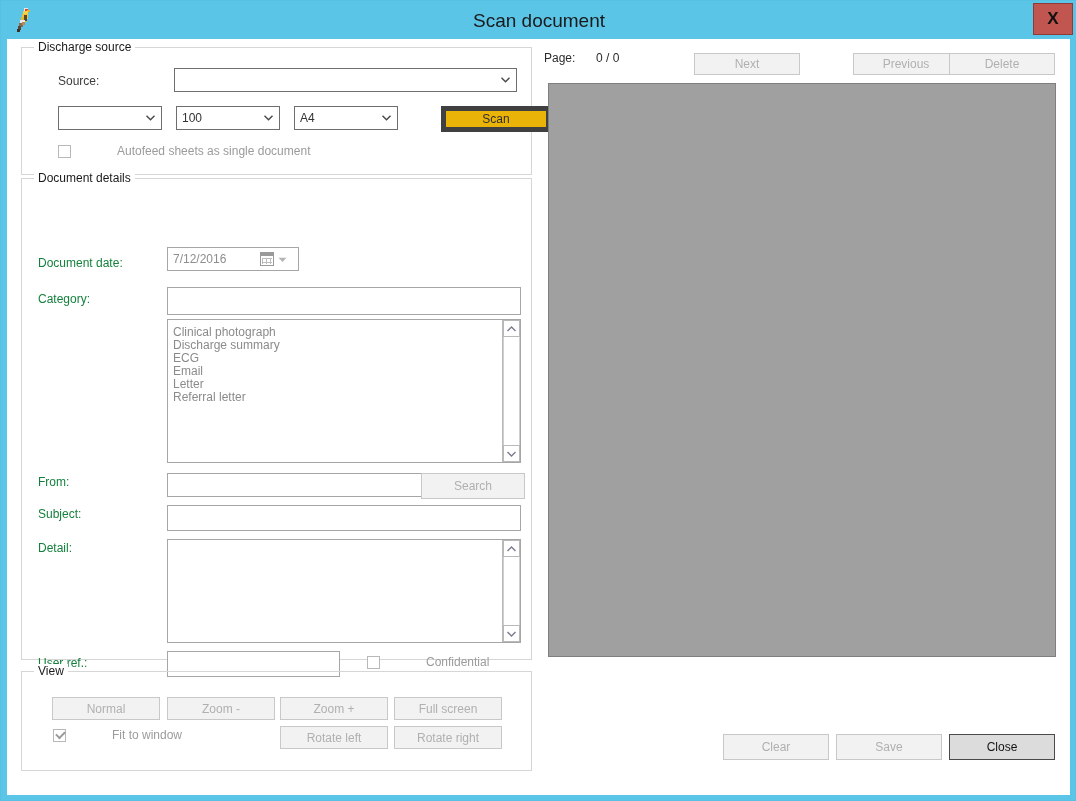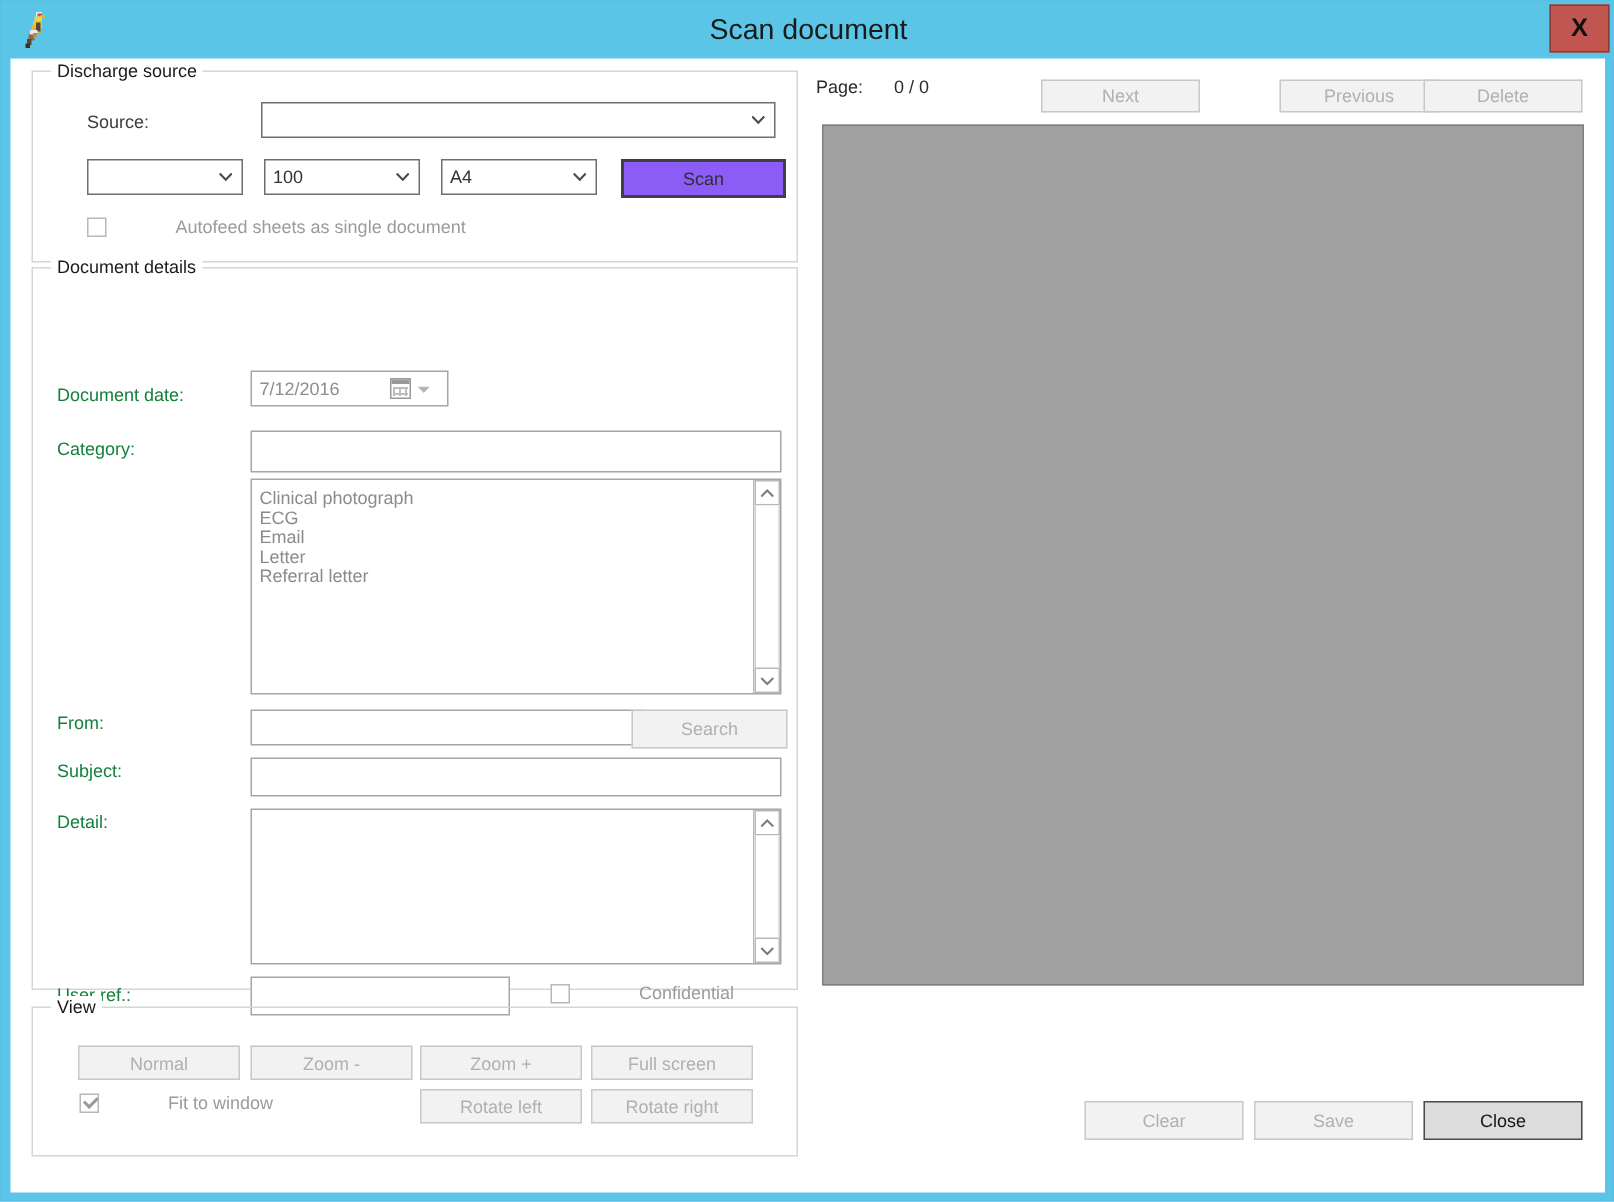--- a/index.html
+++ b/index.html
@@ -140,23 +140,24 @@
     font-size: 12px;
     color: #b0b0b0;
     text-align: center;
     cursor: pointer;
     display: flex;
     align-items: center;
     justify-content: center;
     user-select: none;
   }
   .button.primary {
-    background: #8b5cf6;
-    border: 2px solid #404040;
+    background: #eab308;
+    border: 5px solid #404040;
     color: #2f2f2f;
+    margin-left: 27px;
   }
   .button.default {
     background: #dcdcdc;
     border: 1px solid #4a4a4a;
     color: #141414;
   }
 
   .checkbox {
     position: absolute;
     display: flex;
@@ -388,20 +389,21 @@
       </div>
 
       <div class="label disabled" style="left:16px; top:113px;">Category:</div>
       <div class="textbox disabled" style="left:145px; top:108px; width:354px; height:28px;">
         <span></span>
       </div>
 
       <div class="listbox" style="left:145px; top:140px; width:354px; height:144px;">
         <div class="items">
           <div class="li">Clinical photograph</div>
+          <div class="li">Discharge summary</div>
           <div class="li">ECG</div>
           <div class="li">Email</div>
           <div class="li">Letter</div>
           <div class="li">Referral letter</div>
         </div>
         <div class="scrollbar">
           <div class="sb-btn up">
             <svg width="9" height="6" viewBox="0 0 9 6">
                 <path d="M0.5 5 L4.5 1 L8.5 5" fill="none" stroke="#7b7b8c" stroke-width="1.4"></path>
               </svg>

